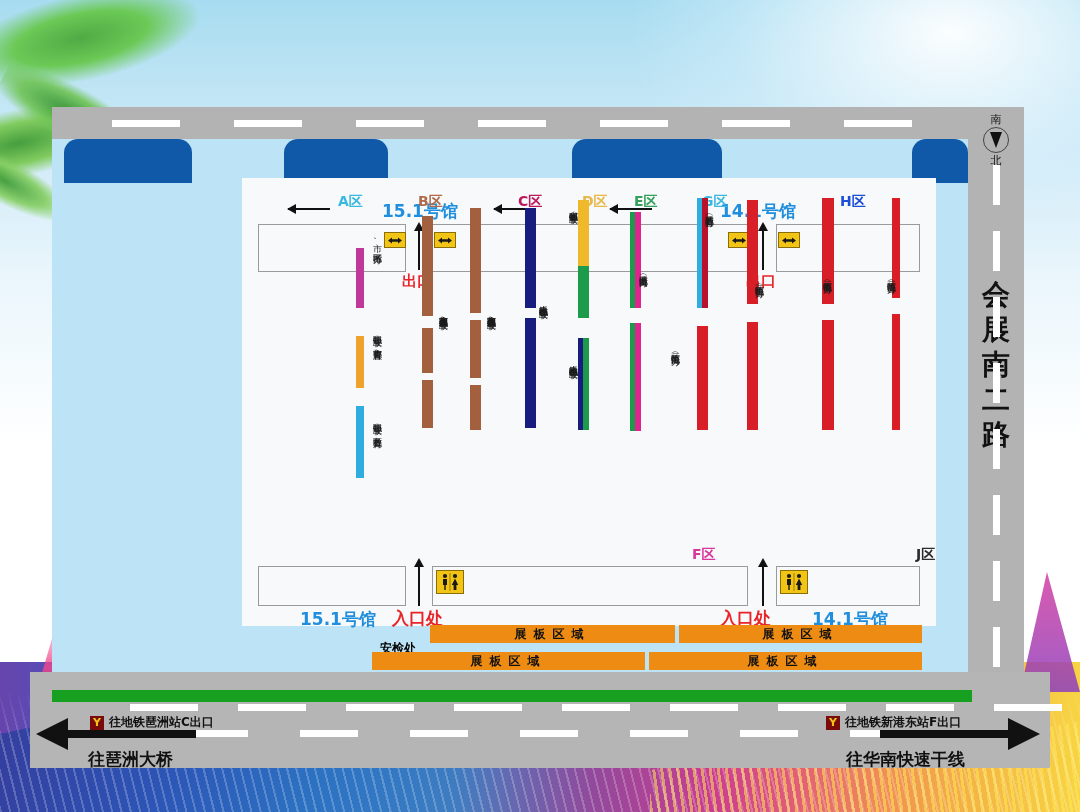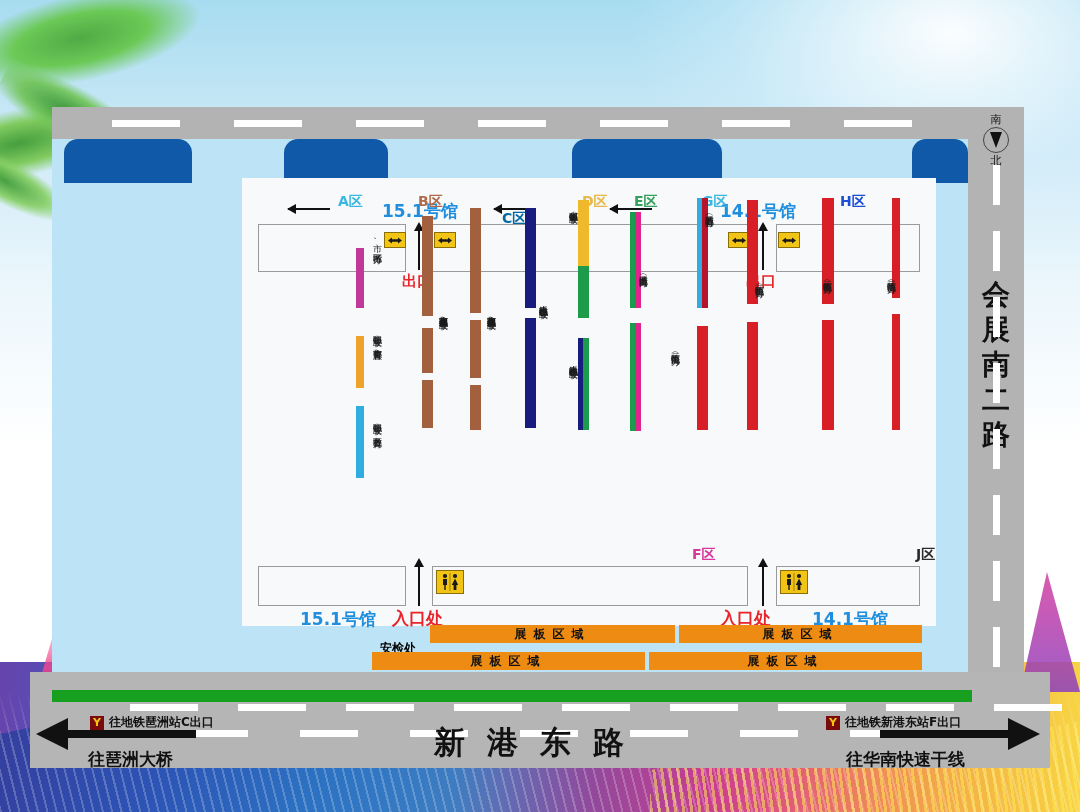--- a/index.html
+++ b/index.html
@@ -369,21 +369,21 @@
       </div>
 
       <div class="arrow-up" style="left:176px;top:52px;height:40px;"></div>
       <div class="exit-label" style="left:160px;top:94px;">出口</div>
       <div class="arrow-up" style="left:520px;top:52px;height:40px;"></div>
       <div class="exit-label" style="left:504px;top:94px;">出口</div>
 
       <div id="zone-titles">
           <div class="zone" style="left: 96px; top: 15px; color: rgb(59, 184, 224);">A区</div>
           <div class="zone" style="left: 176px; top: 15px; color: rgb(176, 106, 74);">B区</div>
-          <div class="zone" style="left: 260px; top: 15px; color: #0369a1; margin-top: 17px;">C区</div>
+          <div class="zone" style="left: 276px; top: 15px; color: #be185d;">C区</div>
           <div class="zone" style="left: 340px; top: 15px; color: rgb(232, 184, 74);">D区</div>
           <div class="zone" style="left: 392px; top: 15px; color: rgb(52, 160, 92);">E区</div>
           <div class="zone" style="left: 460px; top: 15px; color: rgb(59, 184, 224);">G区</div>
           <div class="zone" style="left: 598px; top: 15px; color: #1d4ed8;">H区</div>
           <div class="zone" style="left: 450px; top: 368px; color: rgb(217, 55, 156);">F区</div>
           <div class="zone" style="left: 674px; top: 368px; color: rgb(43, 43, 43);">J区</div>
         </div>
 
       <div id="booth-bars">
           <div class="bar" style="left: 114px; top: 70px; width: 8px; height: 60px; background: rgb(192, 57, 154);"></div>
@@ -491,21 +491,20 @@
       <div class="dash2" style="left: 270px; width: 58px; top: 58px;"></div>
       <div class="dash2" style="left: 380px; width: 58px; top: 58px;"></div>
       <div class="dash2" style="left: 490px; width: 58px; top: 58px;"></div>
       <div class="dash2" style="left: 600px; width: 58px; top: 58px;"></div>
       <div class="dash2" style="left: 710px; width: 58px; top: 58px;"></div>
       <div class="dash2" style="left: 820px; width: 58px; top: 58px;"></div>
       <div class="dash2" style="left: 930px; width: 58px; top: 58px;"></div>
     </div>
   <div class="green-band"></div>
 
-  <div class="road-label">新港东路</div>
 
   <div class="metro-tag" style="left:90px;top:714px;">
     <span class="metro-logo">Y</span>
     <span>往地铁琶洲站C出口</span>
   </div>
   <div class="metro-tag" style="left:826px;top:714px;">
     <span class="metro-logo">Y</span>
     <span>往地铁新港东站F出口</span>
   </div>
 

